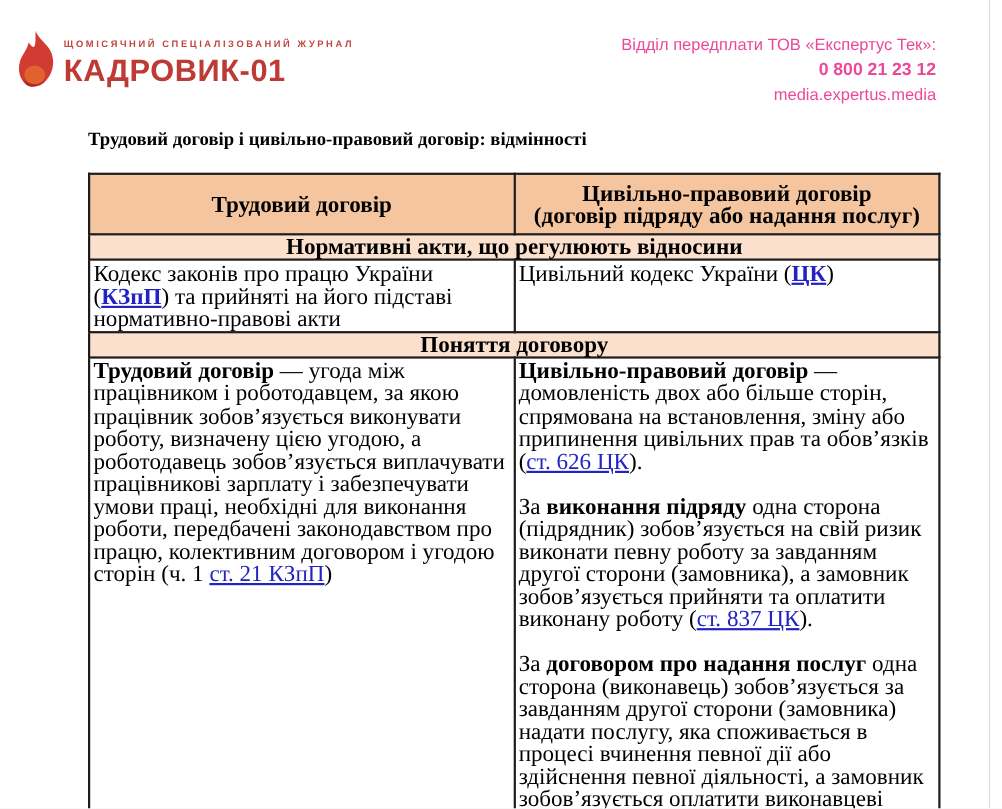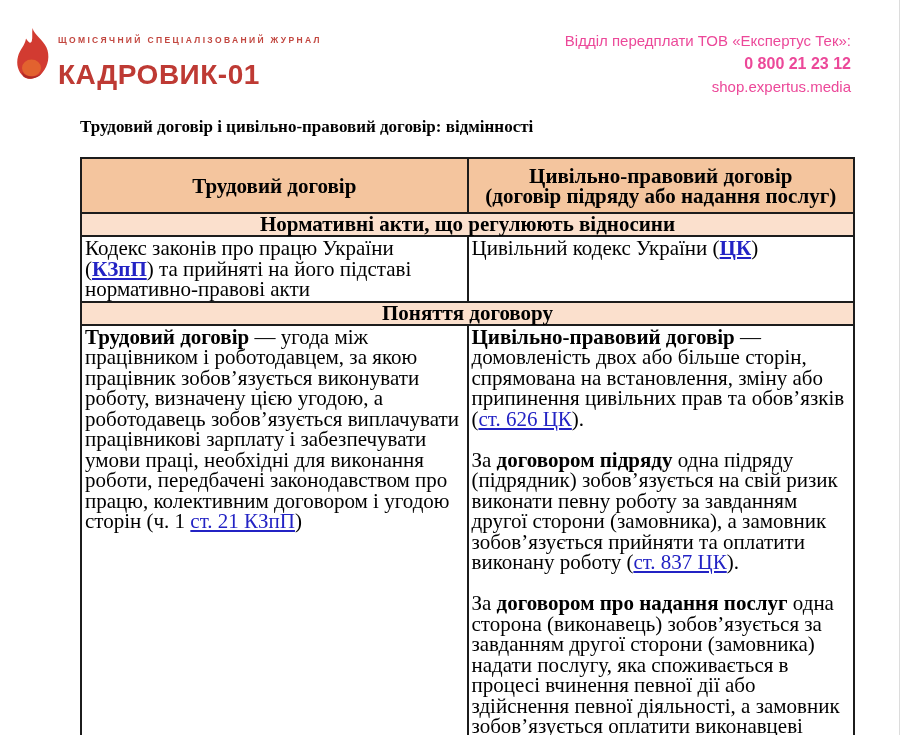--- a/index.html
+++ b/index.html
@@ -14,21 +14,21 @@
   .page{
     position:relative;width:911px;height:735px;overflow:hidden;
     background:#ffffff;font-family:"Liberation Serif","DejaVu Serif",serif;color:#000;
     margin:0 auto;
   }
   
   .masthead{position:absolute;top:28px;left:16px;right:60px;display:flex;justify-content:space-between;align-items:flex-start;}
   .logo{display:flex;align-items:flex-start;gap:8px;}
   .logo-text{padding-top:7px;font-family:"Liberation Sans","DejaVu Sans",sans-serif;}
   .tagline{font-size:8.5px;font-weight:600;letter-spacing:2.35px;color:#C2463F;white-space:nowrap;}
-  .brand{font-size:28px;font-weight:bold;letter-spacing:0.5px;color:var(--brand);margin-top:14px;white-space:nowrap;}
+  .brand{font-size:28px;font-weight:bold;letter-spacing:0.5px;color:var(--brand);margin-top:4px;white-space:nowrap;}
   .contact{text-align:right;font-family:"Liberation Sans","DejaVu Sans",sans-serif;font-size:15px;line-height:23px;color:#ec4899;padding-top:1px;}
   .contact .phone{font-weight:bold;font-size:16px;}
   
   .doc-title{position:absolute;top:117px;left:80px;width:775px;text-align:left;
     font-size:17px;font-weight:bold;}
   
   table.comparison{
     position:absolute;top:157px;left:80px;width:775px;table-layout:fixed;
     border-collapse:collapse;font-size:21px;line-height:20.5px;
   }
@@ -71,21 +71,21 @@
         </svg>
       </span>
       <div class="logo-text">
         <div class="tagline">ЩОМІСЯЧНИЙ СПЕЦІАЛІЗОВАНИЙ ЖУРНАЛ</div>
         <div class="brand">КАДРОВИК-01</div>
       </div>
     </div>
     <div class="contact">
       <div>Відділ передплати ТОВ «Експертус Тек»:</div>
       <div class="phone">0 800 21 23 12</div>
-      <div>shop.expertus.media</div>
+      <div>media.expertus.media</div>
     </div>
   </div>
 
   <div class="doc-title">Трудовий договір і цивільно-правовий договір: відмінності</div>
 
   <table class="comparison">
     <tbody>
       <tr class="header-row">
         <td class="col-left">Трудовий договір</td>
         <td class="col-right">
@@ -110,21 +110,21 @@
       <tr class="section-row">
         <td colspan="2">Поняття договору</td>
       </tr>
 
       <tr class="content-row row-concept">
         <td class="rich">
             <p><span class="b">Трудовий договір</span><span> — угода між працівником і роботодавцем, за якою працівник зобов’язується виконувати роботу, визначену цією угодою, а роботодавець зобов’язується виплачувати працівникові зарплату і забезпечувати умови праці, необхідні для виконання роботи, передбачені законодавством про працю, колективним договором і угодою сторін (ч. 1 </span><a class="link" href="#">ст. 21 КЗпП</a><span>)</span></p>
           </td>
         <td class="rich">
             <p><span class="b">Цивільно-правовий договір</span><span> — домовленість двох або більше сторін, спрямована на встановлення, зміну або припинення цивільних прав та обов’язків (</span><a class="link" href="#">ст. 626 ЦК</a><span>).</span></p>
-            <p><span>За </span><span class="b">договором підряду</span><span> одна підряду (підрядник) зобов’язується на свій ризик виконати певну роботу за завданням другої сторони (замовника), а замовник зобов’язується прийняти та оплатити виконану роботу (</span><a class="link" href="#">ст. 837 ЦК</a><span>).</span></p>
+            <p><span>За </span><span class="b">виконання підряду</span><span> одна сторона (підрядник) зобов’язується на свій ризик виконати певну роботу за завданням другої сторони (замовника), а замовник зобов’язується прийняти та оплатити виконану роботу (</span><a class="link" href="#">ст. 837 ЦК</a><span>).</span></p>
             <p><span>За </span><span class="b">договором про надання послуг</span><span> одна сторона (виконавець) зобов’язується за завданням другої сторони (замовника) надати послугу, яка споживається в процесі вчинення певної дії або здійснення певної діяльності, а замовник зобов’язується оплатити виконавцеві зазначену послугу, якщо інше не встановлено договором (</span><a class="link" href="#">ст. 901 ЦК</a><span>)</span></p>
           </td>
       </tr>
 
       <tr class="section-row row-sliver">
         <td colspan="2"></td>
       </tr>
     </tbody>
   </table>
 

